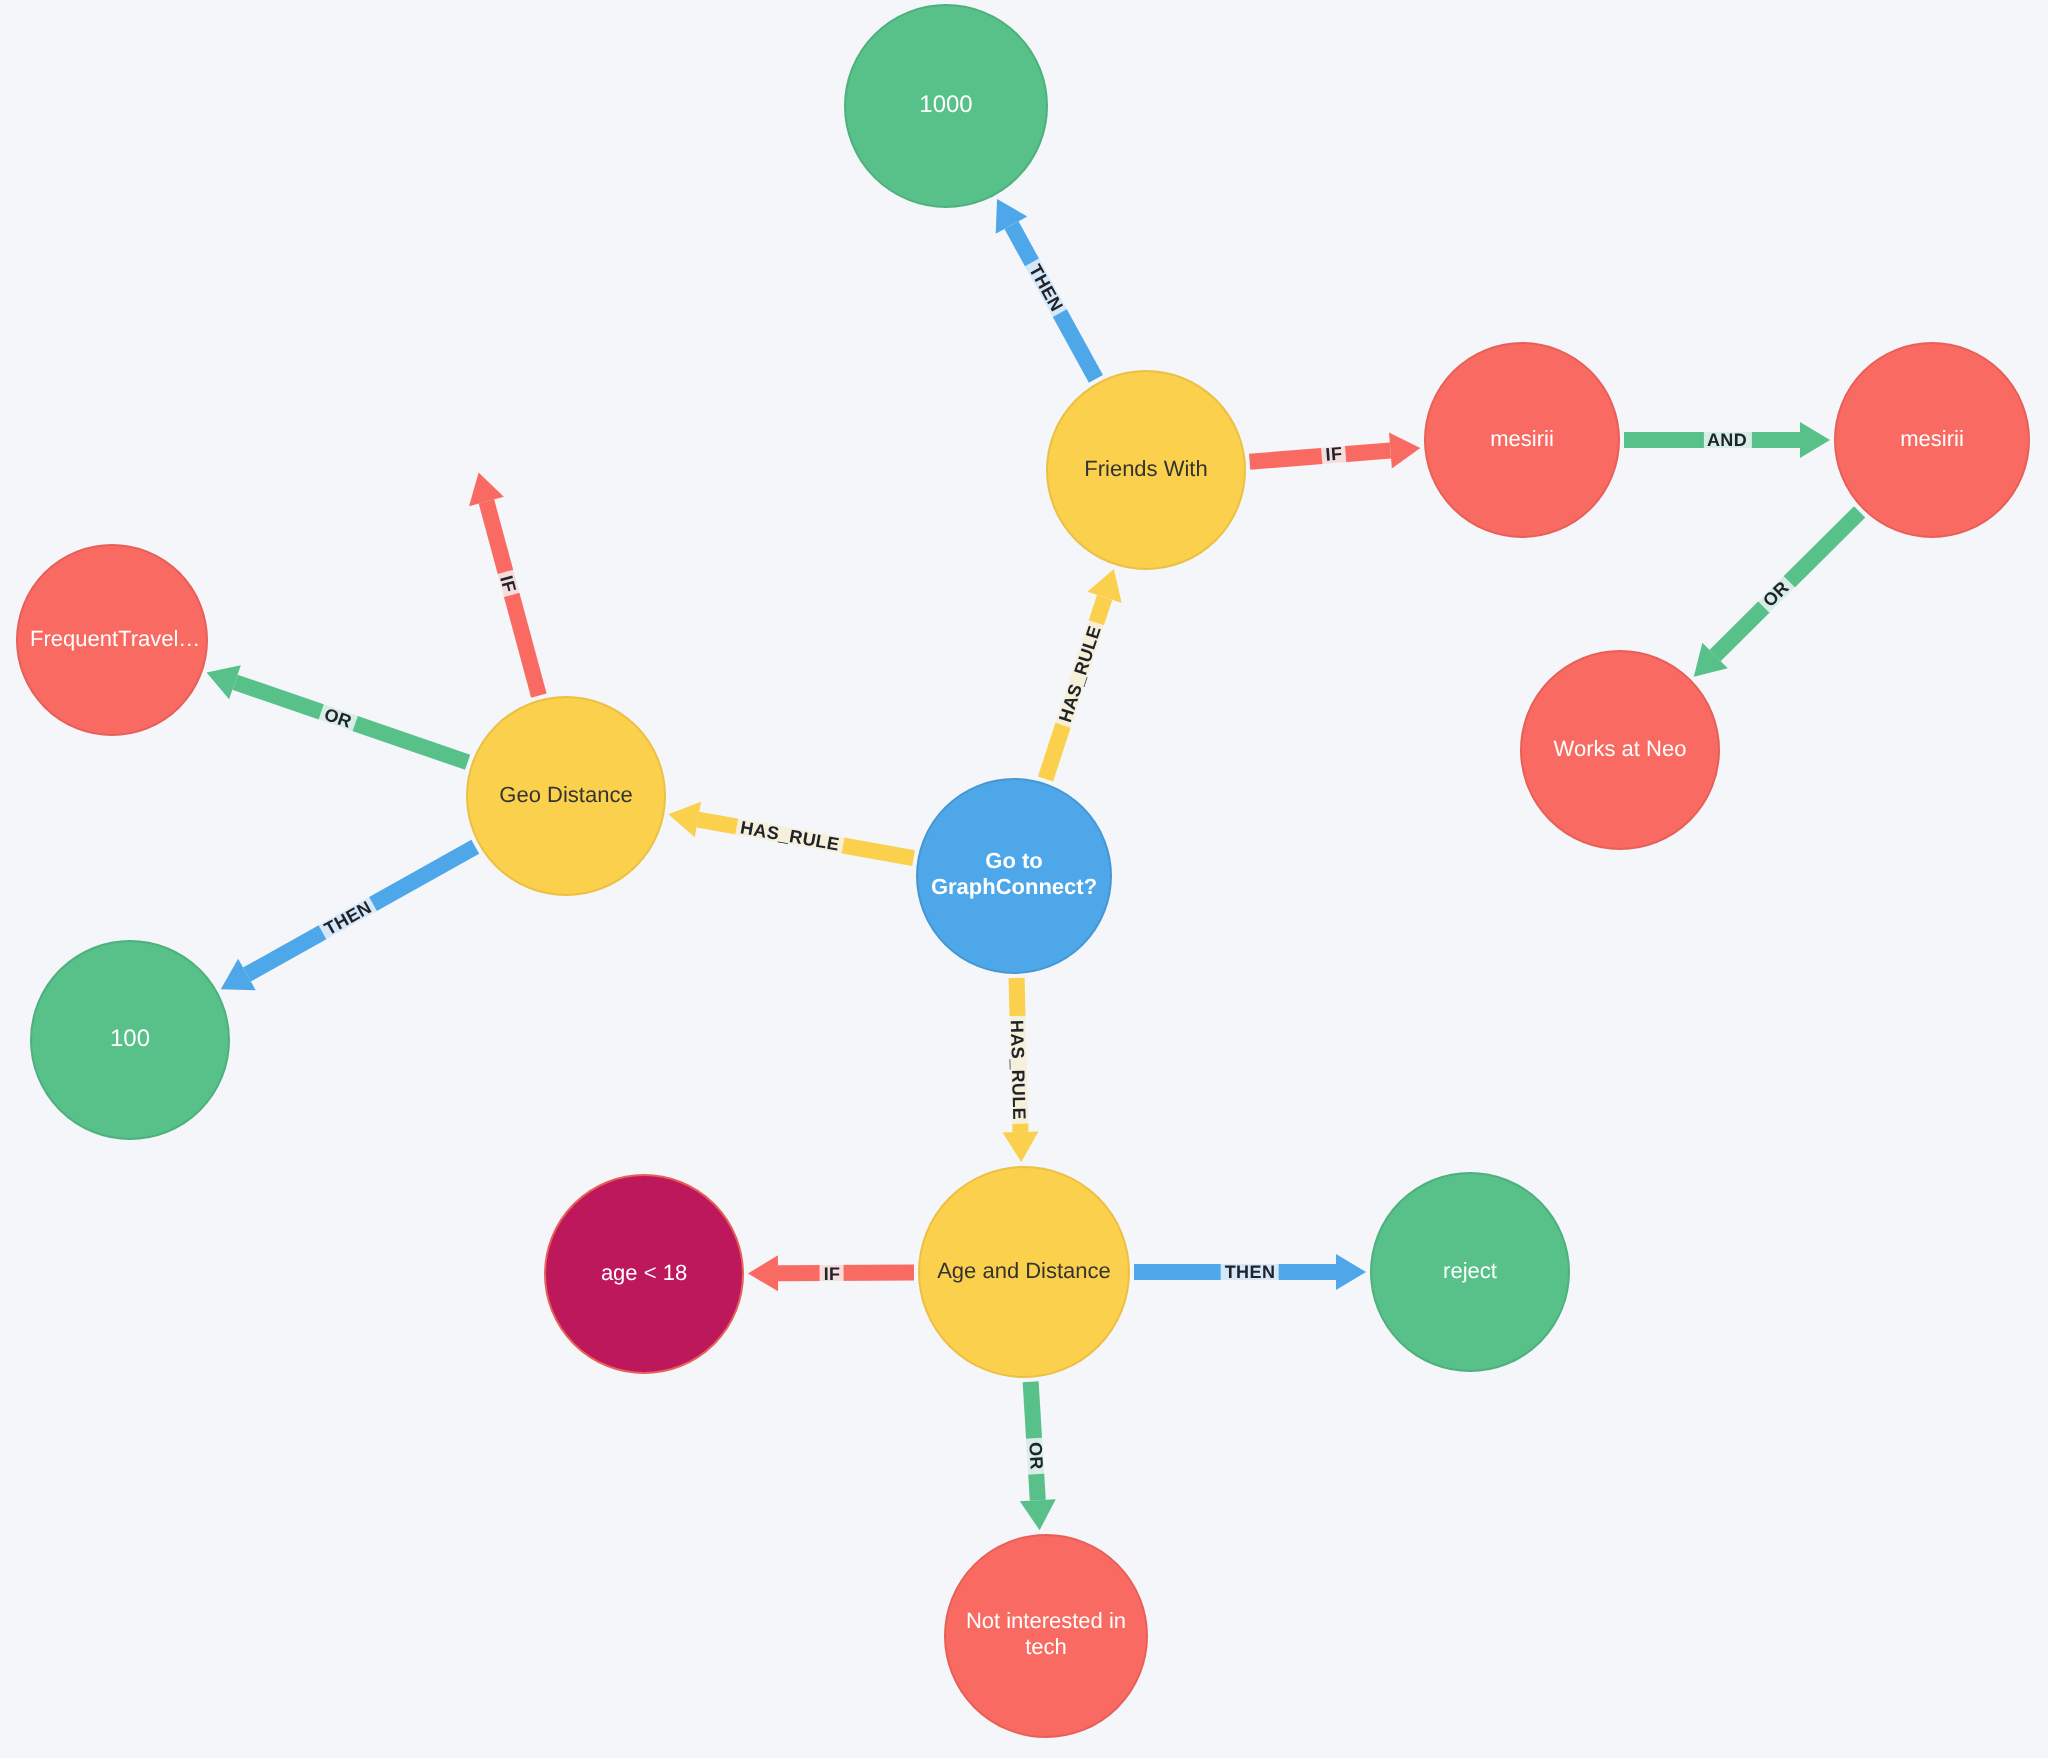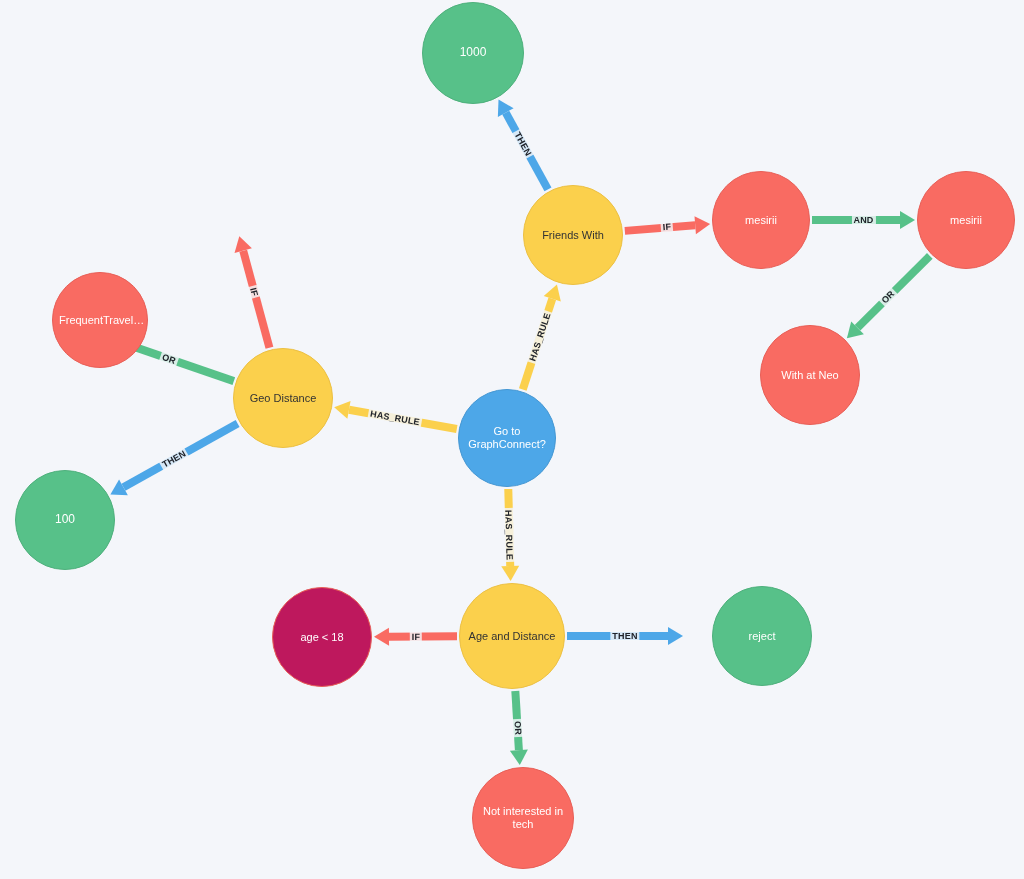--- a/index.html
+++ b/index.html
@@ -119,52 +119,52 @@
       </g>
       <g>
         <line x1="515.3181208996521" y1="690.899818521515" x2="518.897595978612" y2="750.1238607370358" stroke="#57c189" stroke-width="8"></line>
         <polygon points="509.913989311455,750.6668259751607 527.881202645769,749.5808954989109 519.8025380421535,765.0965385156309" fill="#57c189"></polygon>
       </g>
     </svg>
   <div id="node-layer">
       <div class="graph-node" style="left: 422px; top: 2px; width: 102px; height: 102px; background: rgb(87, 193, 137); border: 1px solid rgb(78, 176, 124); color: rgb(255, 255, 255); font-size: 12px;">
         <span class="node-label">1000</span>
       </div>
-      <div class="graph-node" style="left: 8px; top: 272px; width: 96px; height: 96px; background: rgb(249, 107, 98); border: 1px solid rgb(232, 95, 87); color: rgb(255, 255, 255); font-size: 11px; margin-left: 44px;">
+      <div class="graph-node" style="left: 8px; top: 272px; width: 96px; height: 96px; background: rgb(249, 107, 98); border: 1px solid rgb(232, 95, 87); color: rgb(255, 255, 255); font-size: 11px;">
         <span class="node-label">FrequentTravel…</span>
       </div>
       <div class="graph-node" style="left: 233px; top: 348px; width: 100px; height: 100px; background: rgb(251, 208, 76); border: 1px solid rgb(236, 192, 67); color: rgb(51, 51, 51); font-size: 11px;">
         <span class="node-label">Geo Distance</span>
       </div>
       <div class="graph-node" style="left: 15px; top: 470px; width: 100px; height: 100px; background: rgb(87, 193, 137); border: 1px solid rgb(78, 176, 124); color: rgb(255, 255, 255); font-size: 12px; justify-content: center;">
         <span class="node-label">100</span>
       </div>
       <div class="graph-node" style="left: 523px; top: 185px; width: 100px; height: 100px; background: rgb(251, 208, 76); border: 1px solid rgb(236, 192, 67); color: rgb(51, 51, 51); font-size: 11px; align-items: center;">
         <span class="node-label">Friends With</span>
       </div>
       <div class="graph-node" style="left: 712px; top: 171px; width: 98px; height: 98px; background: rgb(249, 107, 98); border: 1px solid rgb(232, 95, 87); color: rgb(255, 255, 255); font-size: 11px;">
         <span class="node-label">mesirii</span>
       </div>
       <div class="graph-node" style="left: 917px; top: 171px; width: 98px; height: 98px; background: rgb(249, 107, 98); border: 1px solid rgb(232, 95, 87); color: rgb(255, 255, 255); font-size: 11px;">
         <span class="node-label">mesirii</span>
       </div>
       <div class="graph-node" style="left: 760px; top: 325px; width: 100px; height: 100px; background: rgb(249, 107, 98); border: 1px solid rgb(232, 95, 87); color: rgb(255, 255, 255); font-size: 11px;">
-        <span class="node-label">With at Neo</span>
+        <span class="node-label">Works at Neo</span>
       </div>
-      <div class="graph-node" style="left: 458px; top: 389px; width: 98px; height: 98px; background: rgb(77, 167, 232); border: 1px solid rgb(69, 151, 211); color: rgb(255, 255, 255); font-size: 11px;">
+      <div class="graph-node" style="left: 458px; top: 389px; width: 98px; height: 98px; background: rgb(77, 167, 232); border: 1px solid rgb(69, 151, 211); color: rgb(255, 255, 255); font-size: 11px; font-weight: bold;">
         <span class="node-label">Go to
 GraphConnect?</span>
       </div>
       <div class="graph-node" style="left: 459px; top: 583px; width: 106px; height: 106px; background: rgb(251, 208, 76); border: 1px solid rgb(236, 192, 67); color: rgb(51, 51, 51); font-size: 11px;">
         <span class="node-label">Age and Distance</span>
       </div>
       <div class="graph-node" style="left: 272px; top: 587px; width: 100px; height: 100px; background: #be185d; border: 1px solid rgb(232, 95, 87); color: rgb(255, 255, 255); font-size: 11px;">
         <span class="node-label">age &lt; 18</span>
       </div>
-      <div class="graph-node" style="left: 712px; top: 586px; width: 100px; height: 100px; background: rgb(87, 193, 137); border: 1px solid rgb(78, 176, 124); color: rgb(255, 255, 255); font-size: 11px;">
+      <div class="graph-node" style="left: 685px; top: 586px; width: 100px; height: 100px; background: rgb(87, 193, 137); border: 1px solid rgb(78, 176, 124); color: rgb(255, 255, 255); font-size: 11px;">
         <span class="node-label">reject</span>
       </div>
       <div class="graph-node" style="left: 472px; top: 767px; width: 102px; height: 102px; background: rgb(249, 107, 98); border: 1px solid rgb(232, 95, 87); color: rgb(255, 255, 255); font-size: 11px;">
         <span class="node-label">Not interested in
 tech</span>
       </div>
     </div>
   <div id="label-layer" style="position:absolute;left:0;top:0;width:1024px;height:879px;">
       <div class="edge-label" style="left: 523.241px; top: 144.438px; transform: translate(-50%, -50%) rotate(61.2134deg);">THEN</div>
       <div class="edge-label" style="left: 667.498px; top: 227.46px; transform: translate(-50%, -50%) rotate(-4.56181deg);">IF</div>

